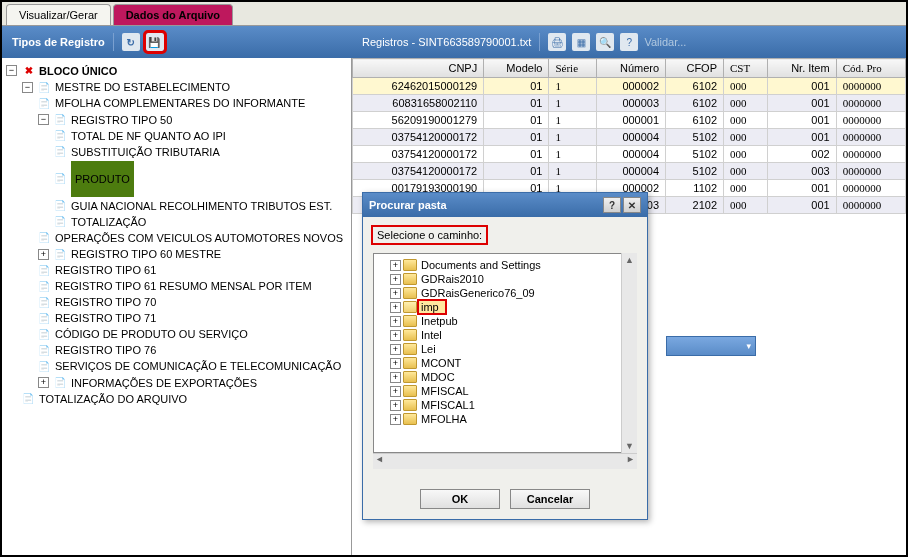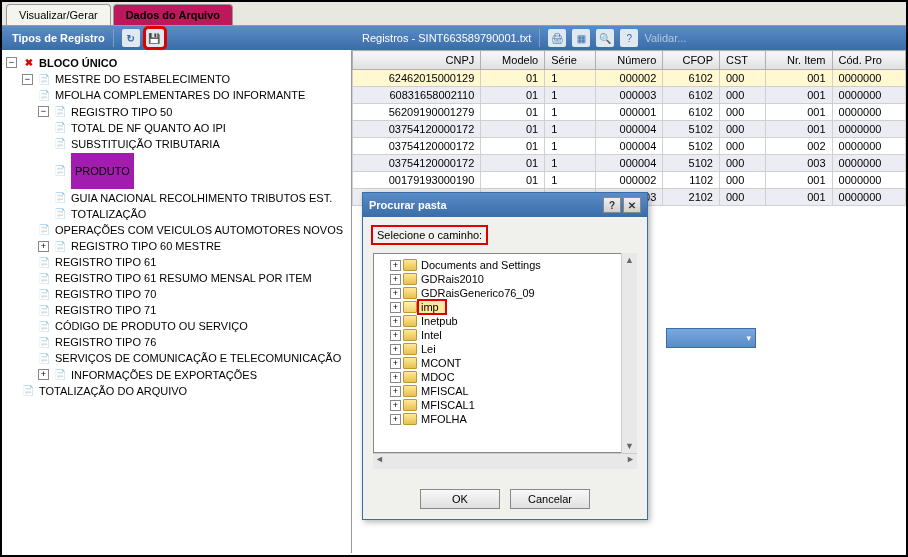--- a/index.html
+++ b/index.html
@@ -2,67 +2,67 @@
 <html><head>
 <meta charset="utf-8">
 <style>
 * { box-sizing: border-box; margin: 0; padding: 0; font-family: Tahoma, Arial, sans-serif; font-size: 11px; }
 body { background: #fff; width: 908px; height: 557px; overflow: hidden; border: 2px solid #000; position: relative; }
 
 .tabs { display: flex; background: #e8e8e0; padding: 2px 4px 0; border-bottom: 1px solid #999; }
 .tab { padding: 4px 12px; background: #f5f5f0; border: 1px solid #999; border-bottom: none; border-radius: 4px 4px 0 0; margin-right: 2px; cursor: pointer; }
 .tab.active { background: #be185d; font-weight: bold; }
 
-.toolbar { display: flex; height: 24px; }
+.toolbar { display: flex; height: 32px; }
 .toolbar-left { background: linear-gradient(#5a8cc8, #3a6ca8); color: #fff; font-weight: bold; padding: 6px 10px; display: flex; align-items: center; gap: 6px; width: 350px; }
 .toolbar-right { background: linear-gradient(#5a8cc8, #3a6ca8); color: #fff; font-weight: normal; padding: 6px 10px; display: flex; align-items: center; gap: 6px; flex: 1; }
 .tb-icon { width: 18px; height: 18px; display: inline-flex; align-items: center; justify-content: center; background: #e0e8f0; border-radius: 2px; color: #3a6ca8; font-size: 10px; }
 .tb-icon.highlight { outline: 3px solid #d00; }
 .tb-sep { width: 1px; height: 18px; background: #7aa0d0; margin: 0 2px; }
 .validar { color: #b0c8e0; }
 
 .main { display: flex; height: calc(100% - 50px); position: relative; }
 .tree-panel { width: 350px; border-right: 1px solid #999; overflow: hidden; padding: 4px; background: #fff; }
 .grid-panel { flex: 1; background: #fff; overflow: hidden; position: relative; }
 .tree-node { padding: 1px 0; white-space: nowrap; }
 .tree-label { display: inline-flex; align-items: center; gap: 3px; cursor: pointer; }
 .tree-icon { width: 14px; height: 14px; display: inline-flex; align-items: center; justify-content: center; font-size: 10px; }
 .expand { width: 11px; height: 11px; border: 1px solid #888; display: inline-flex; align-items: center; justify-content: center; font-size: 9px; margin-right: 2px; background: #fff; line-height: 1; }
 .doc-icon { color: #3a70b0; }
 .root-icon { color: #d00; font-weight: bold; }
 .indent1 { padding-left: 16px; }
 .indent2 { padding-left: 32px; }
 .indent3 { padding-left: 48px; }
-.selected-node { background: #a21caf; padding: 12px 4px; }
+.selected-node { background: #4d7c0f; padding: 12px 4px; }
 
 table.grid { width: 100%; border-collapse: collapse; }
 .grid th { background: linear-gradient(#f8f8f8, #e0e0e0); border: 1px solid #b0b0b0; padding: 3px 6px; text-align: right; font-weight: normal; }
 .grid td { border: 1px solid #d0d0d0; padding: 2px 6px; text-align: right; }
-.grid td.l, .grid th.l { text-align: left; }
+.grid td.l, .grid th.l { text-align: left; font-family: Liberation Serif, serif; }
 .grid tr:nth-child(even) td { background: #ececf4; }
 .grid tr:nth-child(odd) td { background: #fff; }
 .grid tr.hl td { background: #fff8d0; }
 
 .dropdown-placeholder { position: absolute; right: 150px; top: 278px; width: 90px; height: 20px; background: linear-gradient(#7aa8e0,#5a8cc8); border: 1px solid #3a6ca8; display:flex; align-items:center; justify-content:flex-end; padding: 0 4px; }
 .dropdown-placeholder::after { content: "▾"; color: #fff; font-size: 9px; }
 
 .dialog { position: absolute; left: 360px; top: 190px; width: 286px; background: #f0f0ec; border: 1px solid #3a6ca8; box-shadow: 2px 2px 6px rgba(0,0,0,0.3); z-index: 10; }
 .dialog-title { background: linear-gradient(#5a8cc8, #3a6ca8); color: #fff; font-weight: bold; padding: 4px 6px; display: flex; align-items: center; }
 .dialog-title-text { flex: 1; }
 .dialog-title-btn { width: 18px; height: 16px; background: linear-gradient(#f0f0f0,#d0d0d0); border: 1px solid #888; margin-left: 2px; display: inline-flex; align-items: center; justify-content: center; font-size: 10px; font-weight: bold; color: #333; cursor: pointer; }
 .dialog-body { padding: 10px; }
 .prompt { display: inline-block; padding: 2px 4px; outline: 2px solid #d00; margin-bottom: 10px; }
 .folder-tree { background: #fff; border: 1px solid #888; height: 200px; overflow: auto; padding: 4px; position: relative; }
 .folder-row { padding: 1px 0; white-space: nowrap; display: flex; align-items: center; gap: 2px; padding-left: 12px; }
 .fexpand { width: 11px; height: 11px; border: 1px solid #888; display: inline-flex; align-items: center; justify-content: center; font-size: 9px; background: #fff; line-height: 1; }
 .folder-icon { width: 14px; height: 12px; background: linear-gradient(#ffe89a,#e8c050); border: 1px solid #c09830; border-radius: 1px; }
 .folder-icon.open { background: linear-gradient(#fff0b0,#f0d070); }
 .folder-label { padding: 0 2px; }
 .folder-label.sel { background: #ffe8a0; outline: 2px solid #d00; padding: 0 6px 0 2px; }
-.dialog-buttons { display: flex; justify-content: center; gap: 10px; padding: 10px; }
+.dialog-buttons { display: flex; justify-content: center; gap: 10px; padding: 10px; font-weight: bold; }
 .dlg-btn { width: 80px; padding: 3px 0; background: linear-gradient(#f8f8f8,#e0e0e0); border: 1px solid #888; cursor: pointer; text-align: center; }
 .scroll-h { height: 16px; background: #e8e8e8; border-top: 1px solid #ccc; position: relative; }
 .scroll-h::before { content:"◄"; position:absolute; left:2px; font-size:9px; color:#666; }
 .scroll-h::after { content:"►"; position:absolute; right:2px; font-size:9px; color:#666; }
 .scroll-v { width: 16px; background: #e8e8e8; border-left: 1px solid #ccc; position: absolute; right:0; top:0; bottom:16px; }
 .scroll-v::before { content:"▲"; position:absolute; top:2px; left:3px; font-size:9px; color:#666; }
 .scroll-v::after { content:"▼"; position:absolute; bottom:2px; left:3px; font-size:9px; color:#666; }
 </style>
 </head>
 <body>

